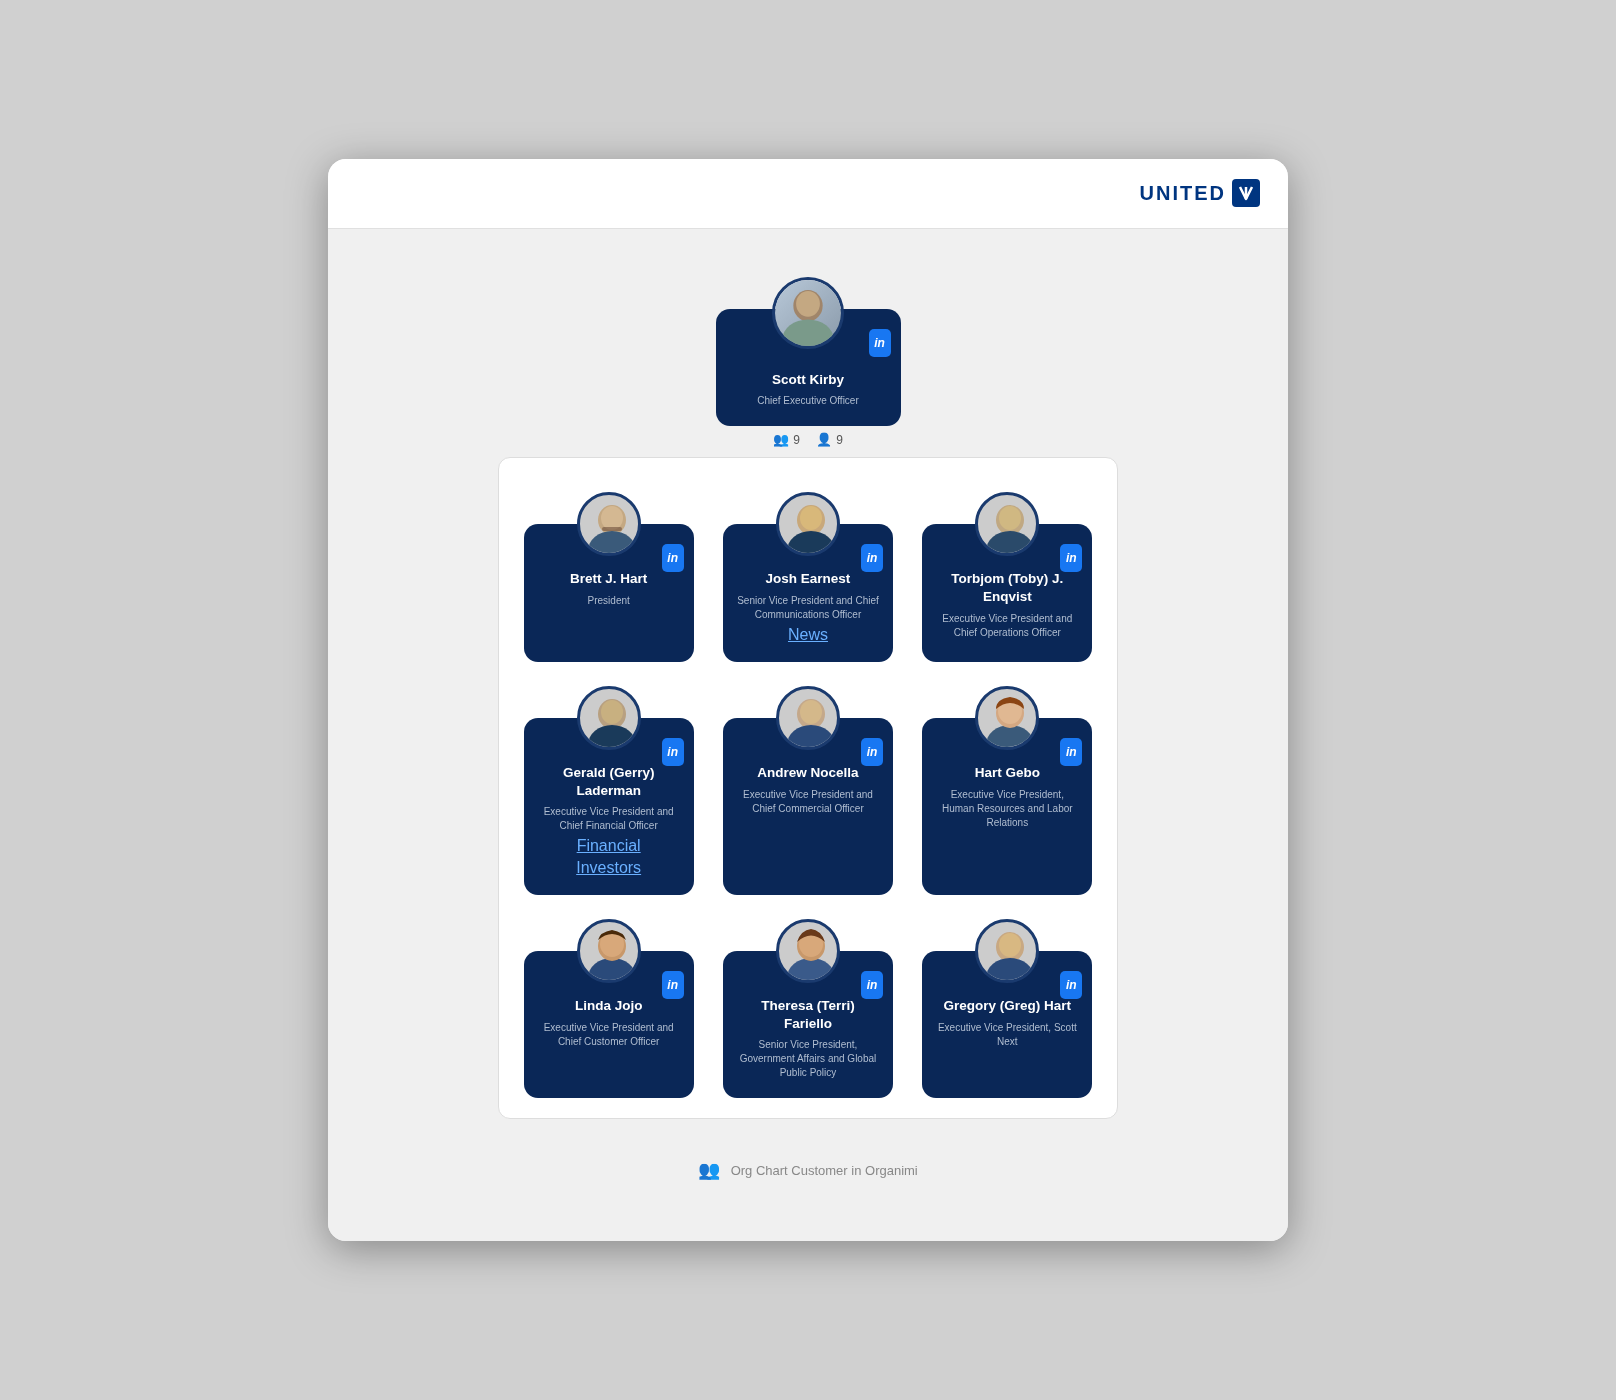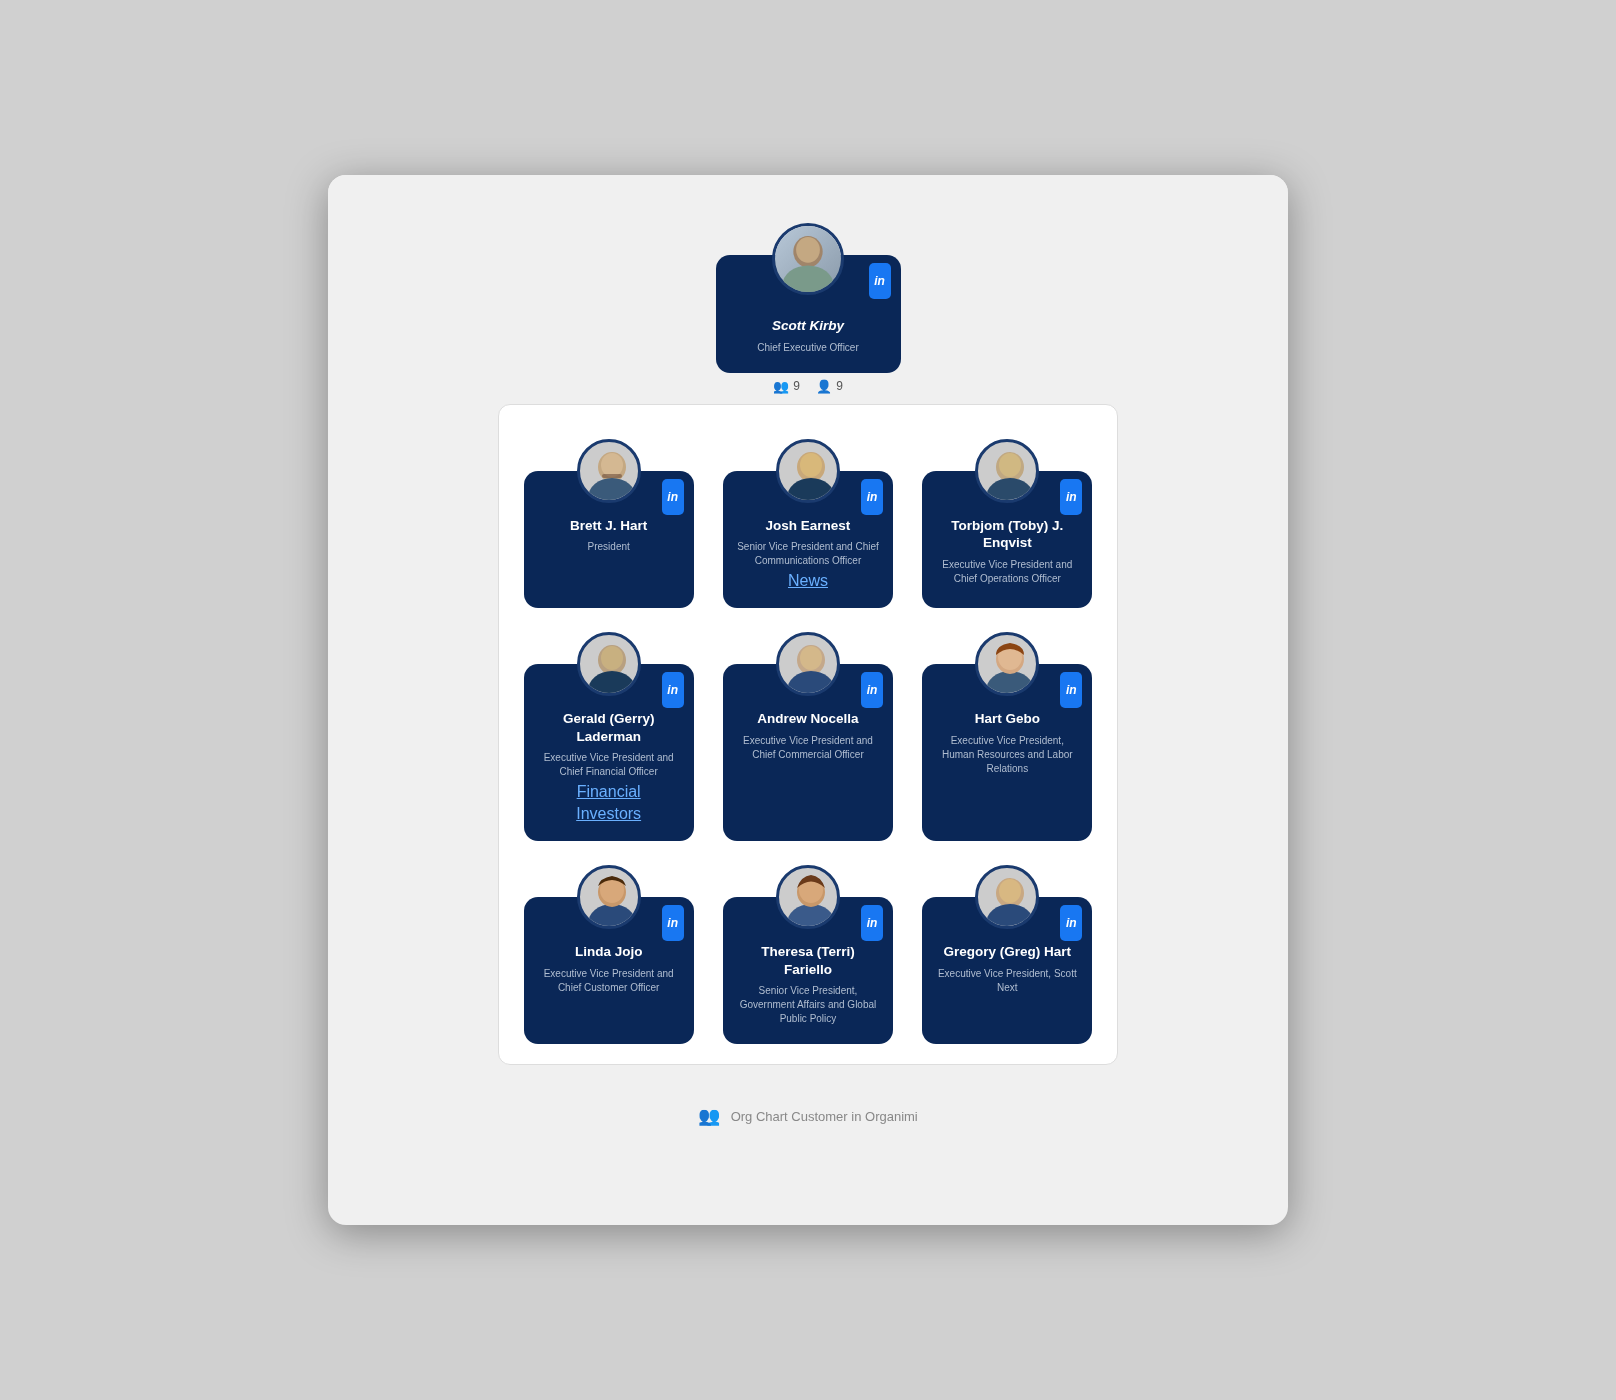--- a/index.html
+++ b/index.html
@@ -94,44 +94,43 @@
       height: 100%;
       display: flex;
       align-items: center;
       justify-content: center;
       font-size: 22px;
       color: #555;
       background: linear-gradient(135deg, #b8c8d8, #8a9aaa);
     }
     .linkedin-badge {
       position: absolute;
-      top: 8px;
+      top: 20px;
       right: 10px;
       background: #1877f2;
       border-radius: 5px;
       width: 22px;
-      height: 36px;
+      height: 28px;
       display: flex;
       align-items: center;
       justify-content: center;
       font-size: 12px;
       font-weight: bold;
       color: white;
       font-style: italic;
     }
     .card-name {
       font-weight: 700;
       font-size: 13.5px;
       margin-top: 30px;
       margin-bottom: 6px;
       line-height: 1.3;
     }
     .card-ceo .card-name {
       margin-top: 40px;
-      font-style: italic;
     }
     .card-title {
       font-size: 10px;
       color: #b0bdd0;
       line-height: 1.4;
     }
     .card-link {
       display: block;
       color: #6ab0ff;
       font-size: 16px;
@@ -185,20 +184,30 @@
     }
     
     .people-icon::before { content: "👥"; font-size: 13px; }
     .person-icon::before { content: "👤"; font-size: 13px; }
   </style>
 </head>
 <body>
 
 <div class="window">
 
+  <div class="header">
+    <div class="united-logo">
+      <span class="united-text">UNITED</span>
+      <svg class="united-icon" viewBox="0 0 28 28" fill="none">
+        <rect width="28" height="28" rx="4" fill="#003580"></rect>
+        <path d="M8 8 L14 20 L20 8" stroke="white" stroke-width="2.5" fill="none" stroke-linejoin="round"></path>
+        <line x1="14" y1="8" x2="14" y2="20" stroke="white" stroke-width="2.5"></line>
+      </svg>
+    </div>
+  </div>
 
   <div class="content">
 
     <div class="ceo-wrapper">
       <div style="position:relative; margin-top: 40px;">
         <div class="card card-ceo">
           <div class="avatar-wrapper">
             <div class="avatar avatar-ceo">
               <div class="avatar-placeholder">
                 <svg width="72" height="72" viewBox="0 0 72 72">

